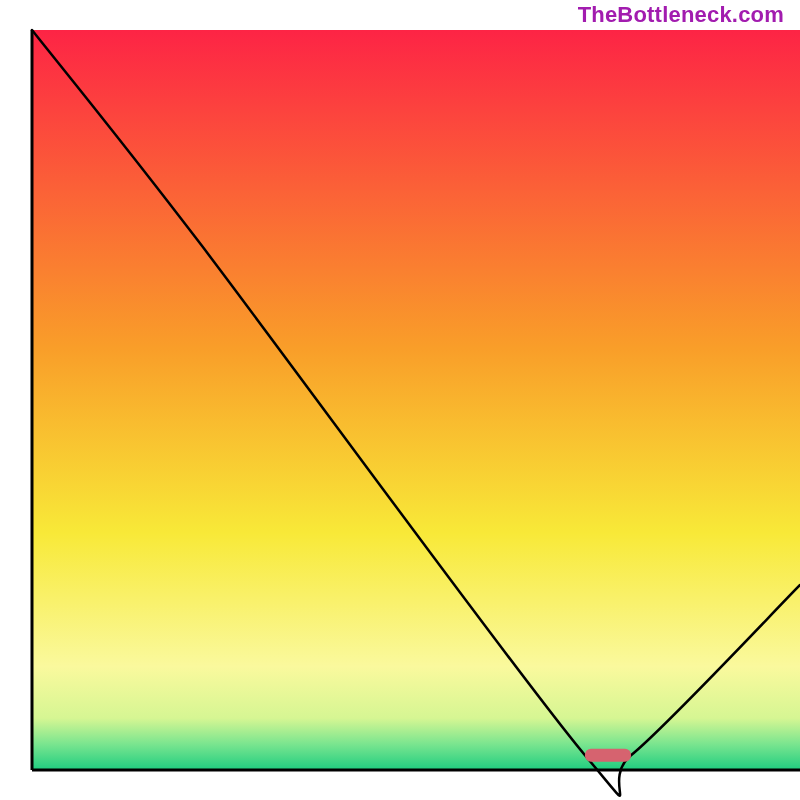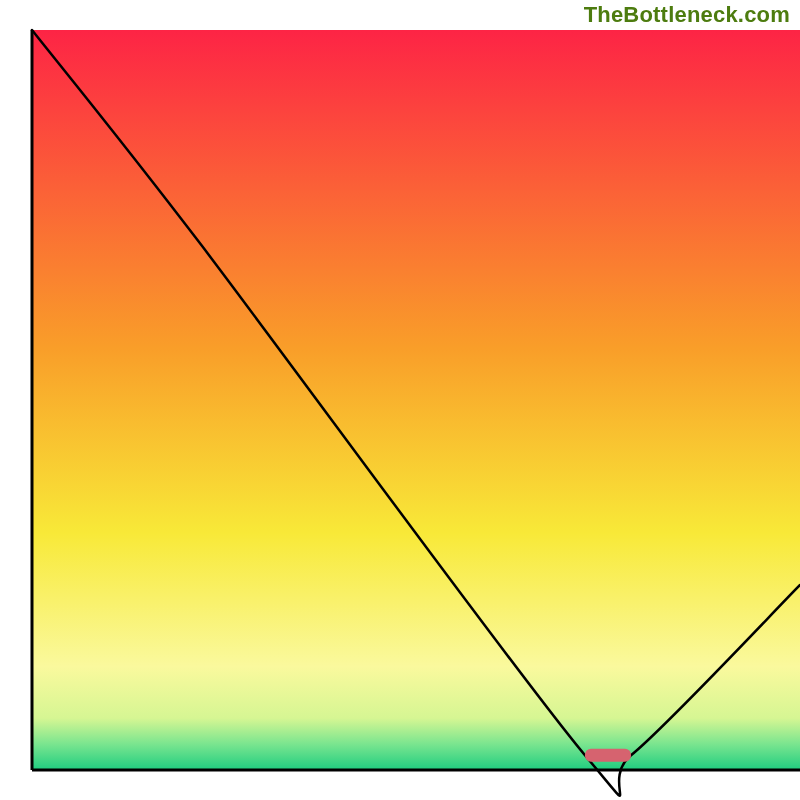--- a/index.html
+++ b/index.html
@@ -11,24 +11,24 @@
     font-family: Arial, Helvetica, sans-serif;
   }
   .canvas-wrap {
     position: relative;
     width: 800px;
     height: 800px;
   }
   .watermark {
     position: absolute;
     top: 2px;
-    right: 10px;
+    right: 16px;
     font-size: 22px;
     font-weight: 600;
-    color: #4d7c0f;
+    color: #a21caf;
     letter-spacing: 0.2px;
     z-index: 5;
   }
   svg {
     position: absolute;
     top: 0;
     left: 0;
   }
 </style>
 </head>

